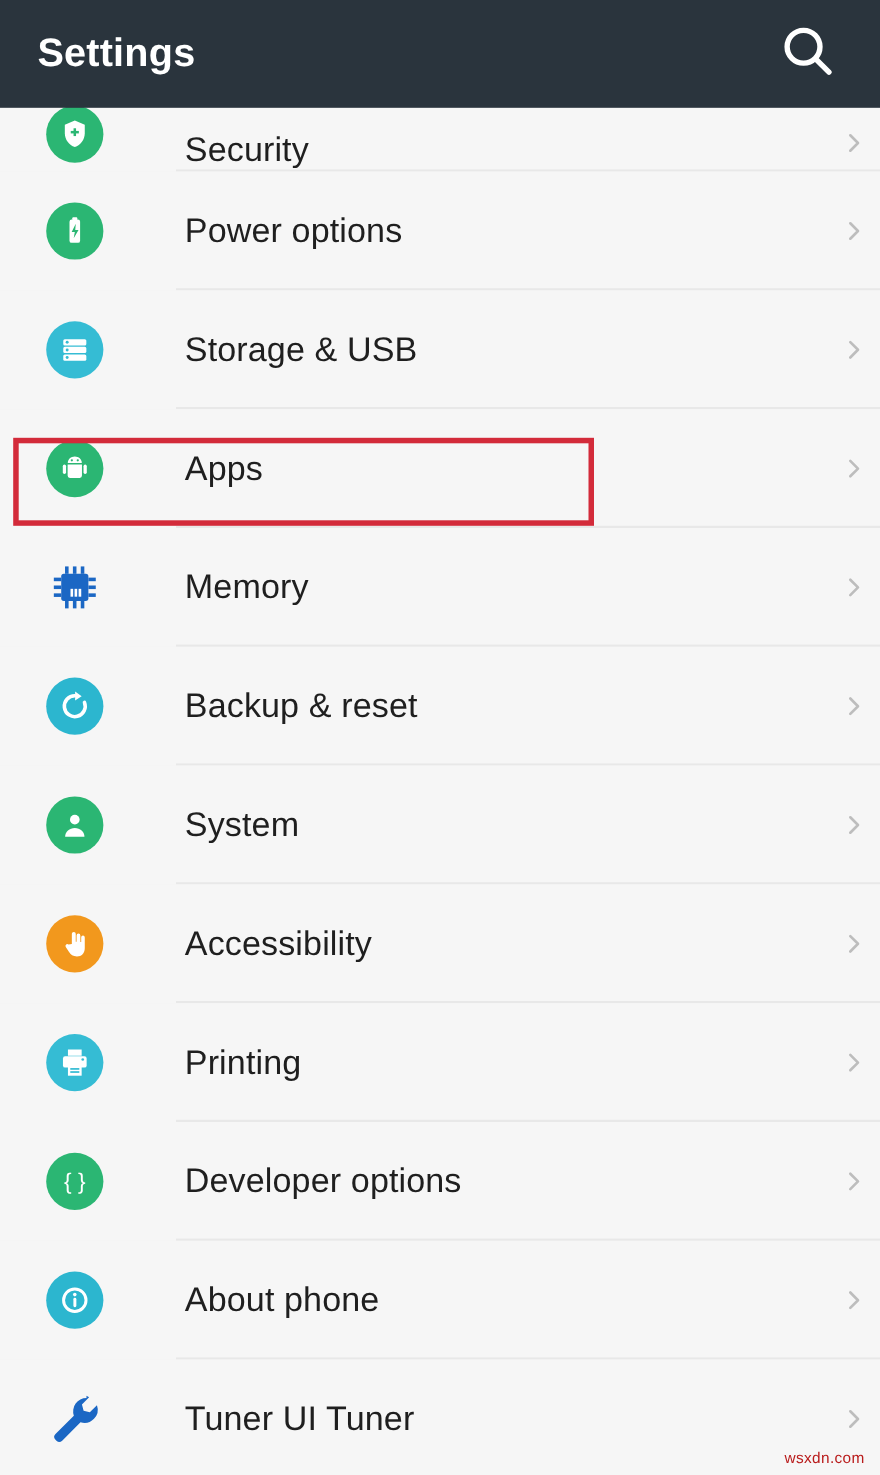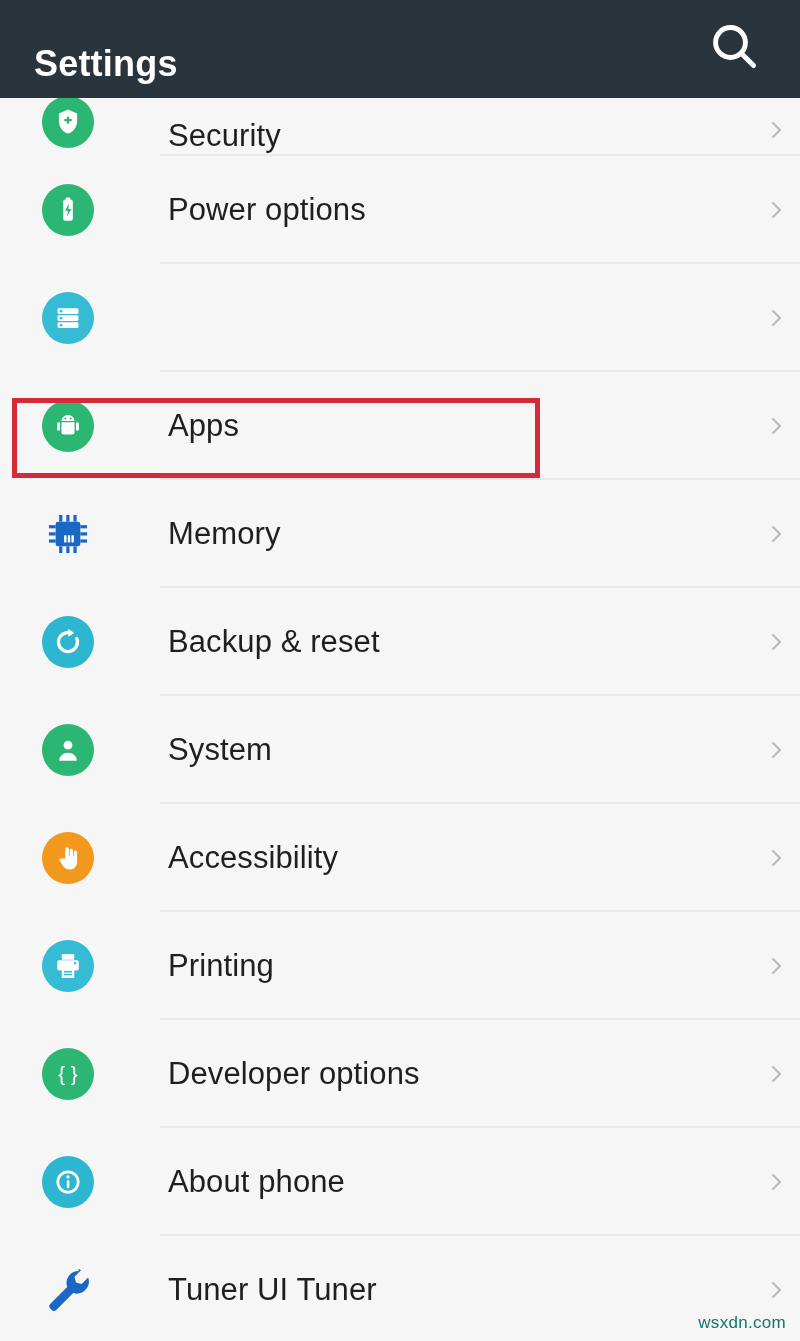--- a/index.html
+++ b/index.html
@@ -30,21 +30,20 @@
   }
   .appbar-title {
     position: absolute;
     left: 34px;
     top: 22px;
     font-size: 36px;
     font-weight: bold;
     color: #ffffff;
     letter-spacing: 0.2px;
     line-height: 52px;
-    margin-top: 16px;
   }
   .appbar-search {
     position: absolute;
     right: 38px;
     top: 18px;
     width: 56px;
     height: 56px;
     cursor: pointer;
   }
 
@@ -138,22 +137,22 @@
     box-sizing: border-box;
     z-index: 8;
     pointer-events: none;
   }
 
   
   .watermark {
     position: absolute;
     right: 14px;
     bottom: 8px;
-    font-size: 17px;
-    color: #0f766e;
+    font-size: 14px;
+    color: #b91c1c;
     z-index: 9;
     letter-spacing: 0.3px;
     margin-top: 43px;
   }
 </style>
 </head>
 <body>
 
 <div id="screen">
 
@@ -206,20 +205,21 @@
             <svg viewBox="0 0 24 24" width="34" height="34">
               <rect x="4.6" y="5.2" width="14.8" height="4" rx="1" fill="white"></rect>
               <rect x="4.6" y="10.1" width="14.8" height="4" rx="1" fill="white"></rect>
               <rect x="4.6" y="15" width="14.8" height="4" rx="1" fill="white"></rect>
               <circle cx="7.1" cy="7.2" r="0.95" fill="#35bcd4"></circle>
               <circle cx="7.1" cy="12.1" r="0.95" fill="#35bcd4"></circle>
               <circle cx="7.1" cy="17" r="0.95" fill="#35bcd4"></circle>
             </svg>
           </div>
         </div>
+        <div class="row-label">Storage &amp; USB</div>
         <div class="row-chevron"><svg viewBox="0 0 24 24" width="24" height="40" fill="none" stroke="#bdbdbd" stroke-width="2.4" stroke-linecap="round" stroke-linejoin="round">
             <polyline points="9,5 16,12 9,19"></polyline>
           </svg></div>
         <div class="divider" style="background: rgb(232, 232, 232);"></div>
       </div>
       <div class="row">
         <div class="row-icon">
           <div class="icon-circle" style="background: rgb(43, 182, 115);">
             <svg viewBox="0 0 24 24" width="34" height="34">
               <path d="M7.4 9.4h9.2v7.1a1.5 1.5 0 0 1-1.5 1.5H8.9a1.5 1.5 0 0 1-1.5-1.5z" fill="white"></path>

